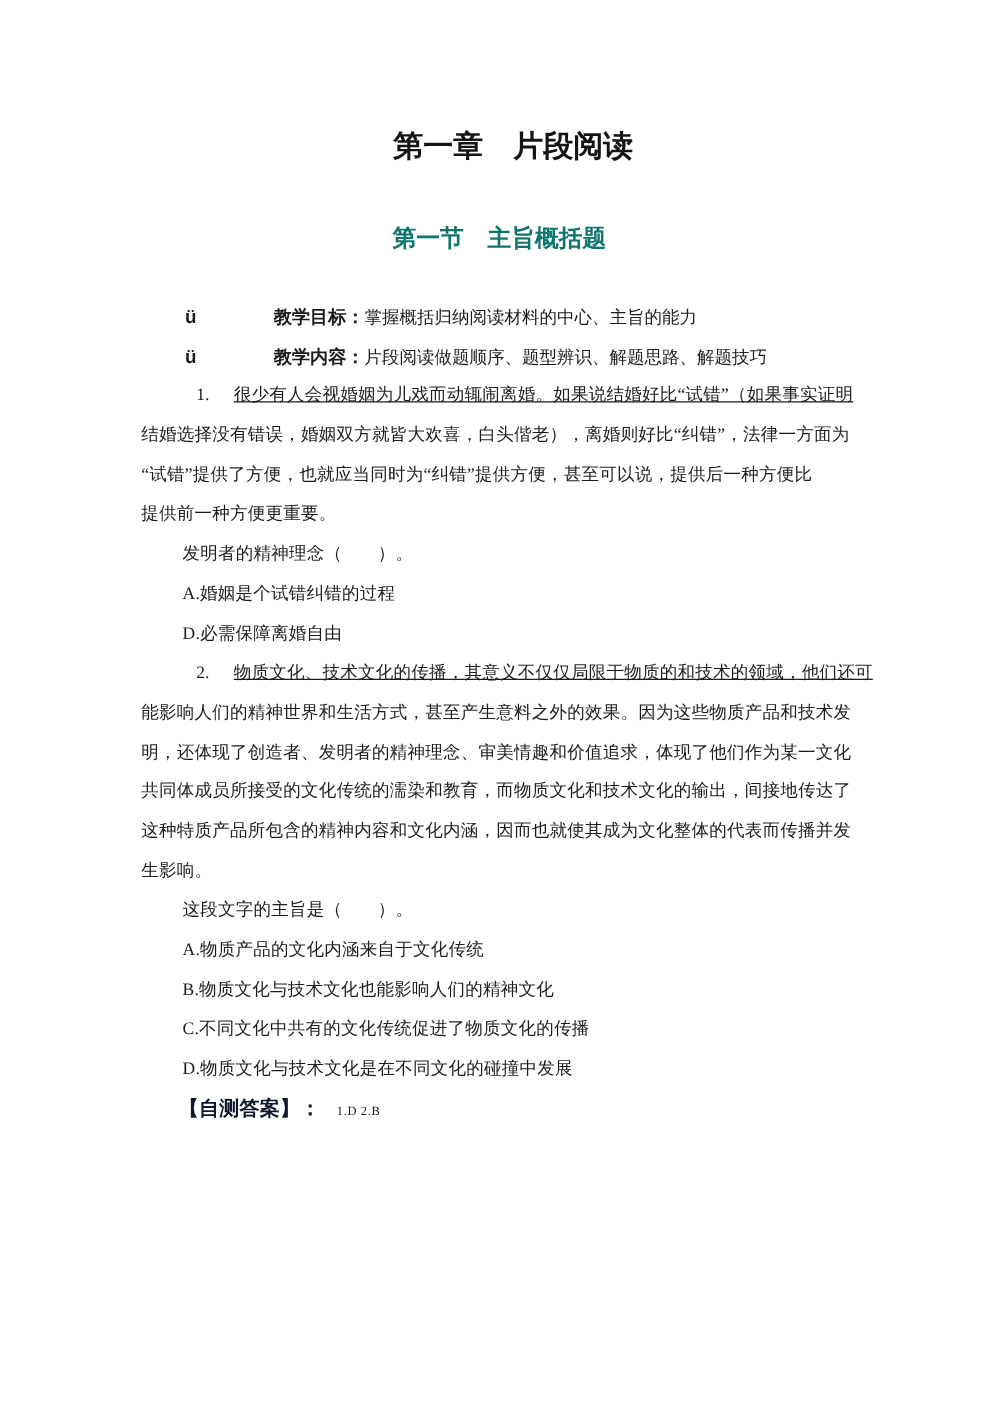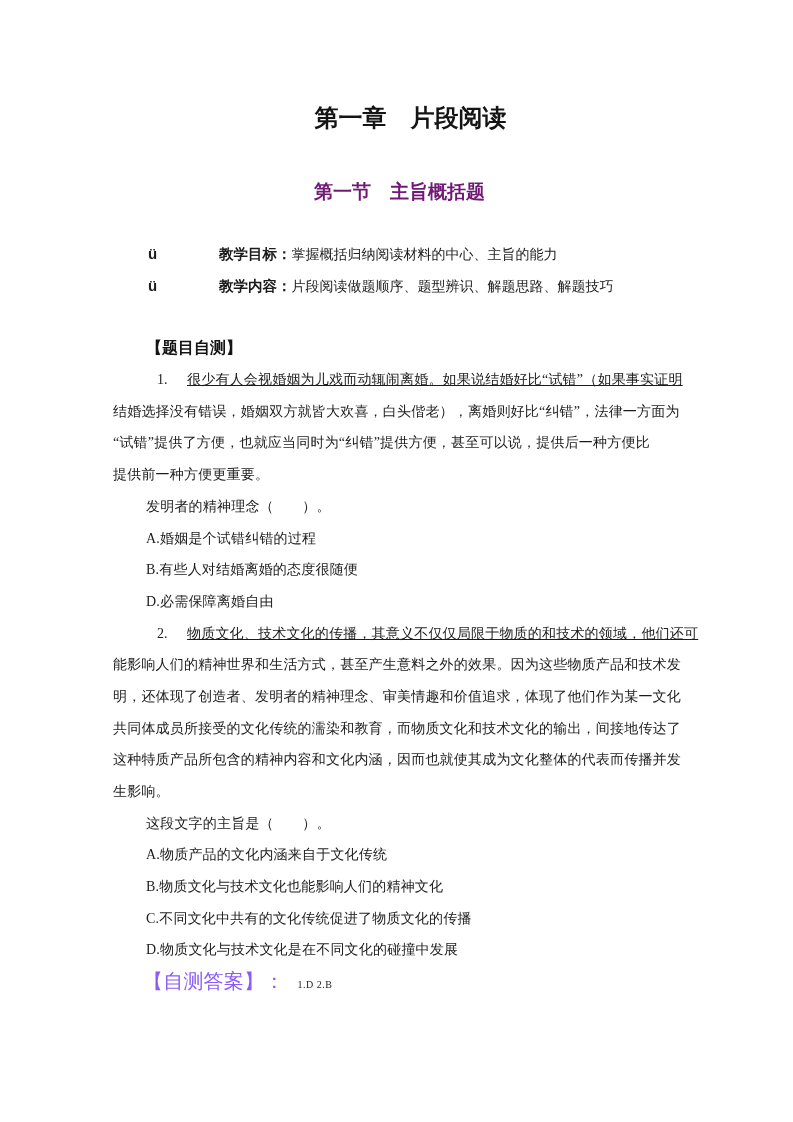--- a/index.html
+++ b/index.html
@@ -11,21 +11,21 @@
   }
   .page { width: 793px; height: 1122px; background: #ffffff; box-sizing: border-box; padding: 0 117px 0 113px; }
   h1.chapter {
     margin: 0; padding-top: 102px; height: 32px; line-height: 32px;
     font-size: 24px; font-weight: bold; text-align: center; text-indent: 32px;
     color: #141414; white-space: nowrap;
   }
   h2.section {
     margin: 44px 0 0; height: 27px; line-height: 27px;
     font-size: 19px; font-weight: bold; text-align: center; text-indent: 10px;
-    color: #701a75; white-space: nowrap;
+    color: #0f766e; white-space: nowrap;
   }
   .objectives { margin-top: 33px; }
   .objective {
     height: 31.7px; line-height: 31.7px; font-size: 14px;
     padding-left: 35px; white-space: nowrap;
   }
   .marker {
     display: inline-block; width: 30px;
     font-family: "Liberation Sans", sans-serif;
     font-weight: bold; font-size: 15px; color: #1c1c1c;
@@ -38,54 +38,52 @@
   }
   .doc-body { margin: 0; }
   .line {
     height: 31.7px; line-height: 31.7px; font-size: 14px;
     white-space: nowrap; letter-spacing: 0.2px;
   }
   .stem-first { padding-left: 44px; text-decoration: underline; }
   .qnum { display: inline-block; width: 30px; letter-spacing: 0; }
   .indented { padding-left: 33px; }
   .answers-line { padding-left: 30px; }
-  .ans-label { font-weight: normal; font-size: 20px; color: #8b5cf6; }
+  .ans-label { font-weight: bold; font-size: 16px; color: #0f172a; }
   .ans-value { font-size: 10px; margin-left: 13px; letter-spacing: 0.5px; }
 </style>
 </head>
 <body>
 
 <div class="page">
 
   <h1 class="chapter">第一章　片段阅读</h1>
 
   <h2 class="section">第一节　主旨概括题</h2>
 
   <div class="objectives">
     <div class="objective">
       <span class="marker">ü</span><span class="obj-label">教学目标：</span><span class="obj-text">掌握概括归纳阅读材料的中心、主旨的能力</span>
     </div>
     <div class="objective">
       <span class="marker">ü</span><span class="obj-label">教学内容：</span><span class="obj-text">片段阅读做题顺序、题型辨识、解题思路、解题技巧</span>
     </div>
   </div>
 
-  <div class="sec-heading">【题目自测】</div>
 
   <div class="doc-body">
 
     <div class="line stem-first">
       <span class="qnum">1.</span><span>很少有人会视婚姻为儿戏而动辄闹离婚。如果说结婚好比“试错”（如果事实证明</span>
     </div>
     <div class="line">结婚选择没有错误，婚姻双方就皆大欢喜，白头偕老），离婚则好比“纠错”，法律一方面为</div>
     <div class="line">“试错”提供了方便，也就应当同时为“纠错”提供方便，甚至可以说，提供后一种方便比</div>
     <div class="line">提供前一种方便更重要。</div>
     <div class="line indented">发明者的精神理念（　　）。</div>
     <div class="line indented">A.婚姻是个试错纠错的过程</div>
-    <div class="line indented">B.有些人对结婚离婚的态度很随便</div>
     <div class="line indented">D.必需保障离婚自由</div>
 
     <div class="line stem-first">
       <span class="qnum">2.</span><span>物质文化、技术文化的传播，其意义不仅仅局限于物质的和技术的领域，他们还可</span>
     </div>
     <div class="line">能影响人们的精神世界和生活方式，甚至产生意料之外的效果。因为这些物质产品和技术发</div>
     <div class="line">明，还体现了创造者、发明者的精神理念、审美情趣和价值追求，体现了他们作为某一文化</div>
     <div class="line">共同体成员所接受的文化传统的濡染和教育，而物质文化和技术文化的输出，间接地传达了</div>
     <div class="line">这种特质产品所包含的精神内容和文化内涵，因而也就使其成为文化整体的代表而传播并发</div>
     <div class="line">生影响。</div>

